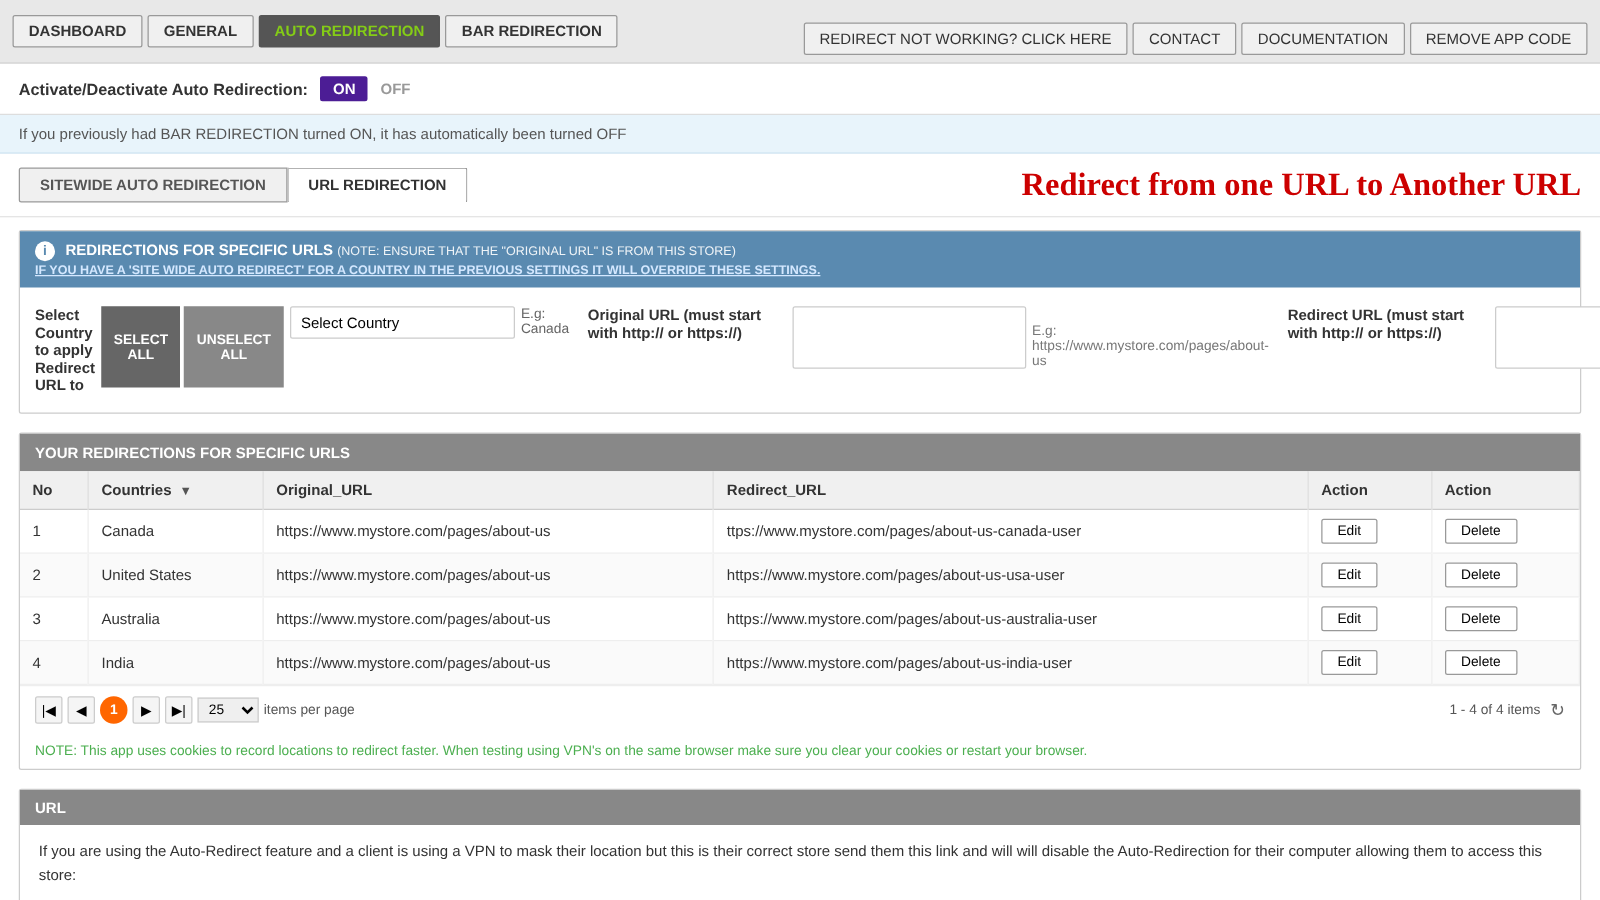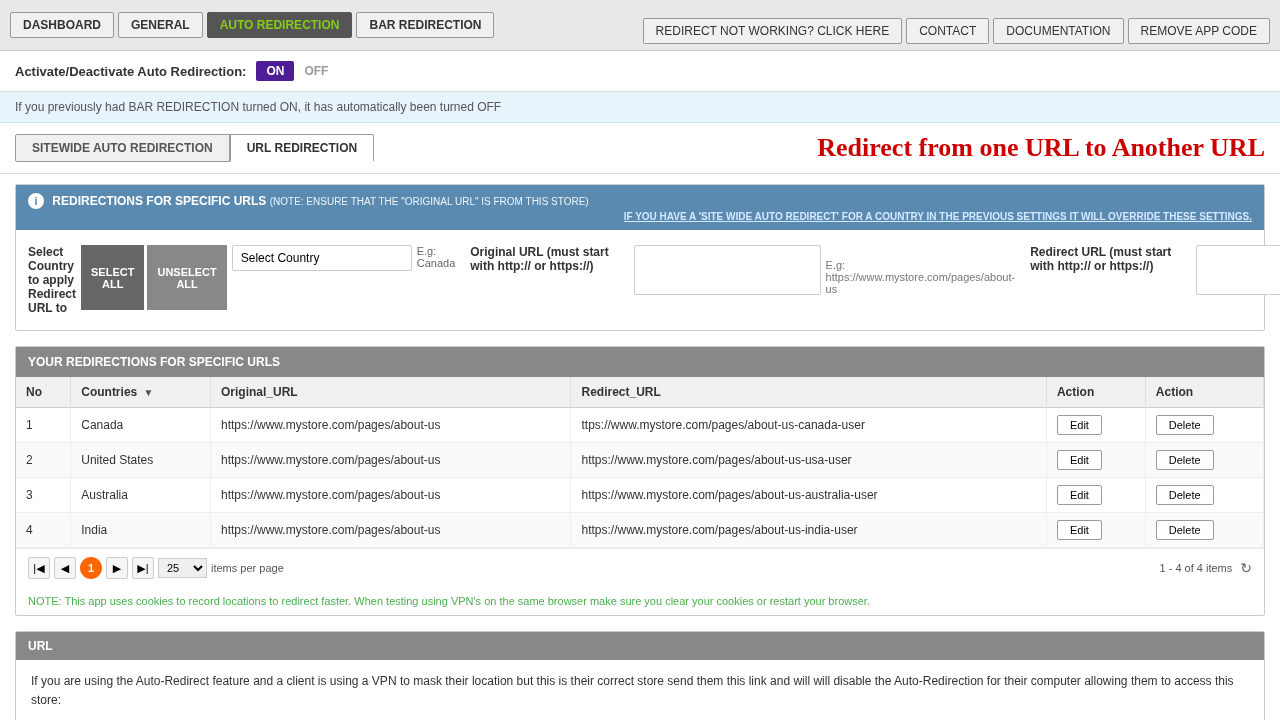--- a/index.html
+++ b/index.html
@@ -145,21 +145,20 @@
       font-size: 10px;
       font-weight: normal;
       opacity: 0.9;
     }
     .section-header .override-link {
       display: block;
       font-size: 10px;
       color: #d4e8ff;
       text-decoration: underline;
       margin-top: 2px;
-      text-align: right;
     }
 
     
     .form-area {
       padding: 15px 12px;
       display: flex;
       gap: 15px;
       align-items: flex-start;
     }
     .form-group { display: flex; flex-direction: row; gap: 5px; }

